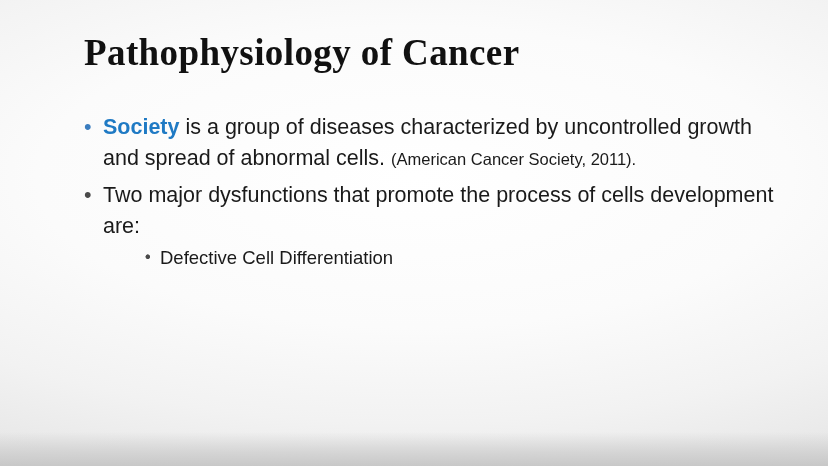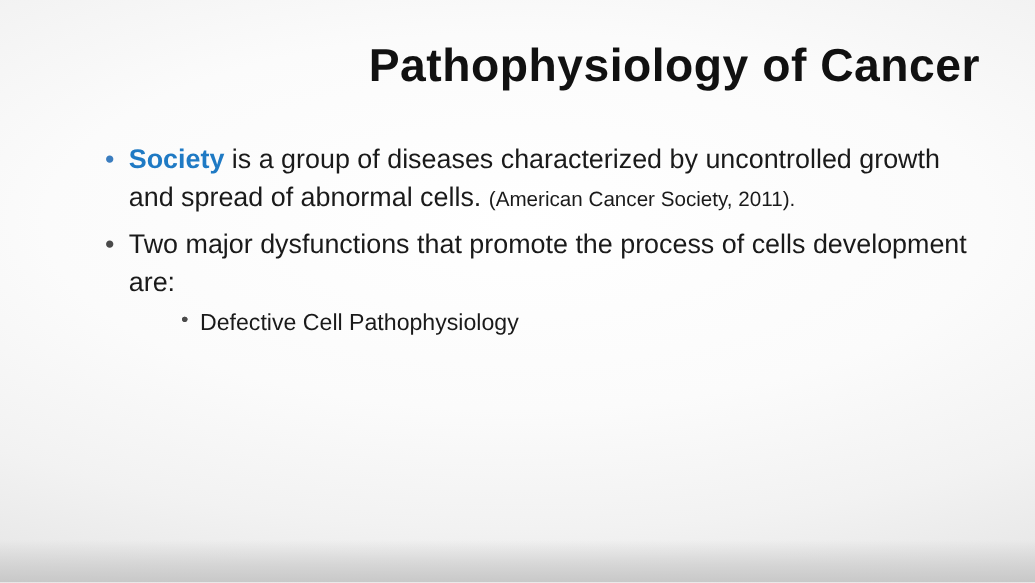--- a/index.html
+++ b/index.html
@@ -19,27 +19,26 @@
     box-sizing: border-box;
     background:
       radial-gradient(ellipse 120% 85% at 50% 38%, #ffffff 0%, #fbfbfb 38%, #f2f2f2 62%, #e6e6e6 82%, #d8d8d8 100%);
     overflow: hidden;
   }
   .slide-title {
     position: absolute;
     left: 84px;
     top: 32px;
     width: 700px;
-    font-family: Liberation Sans, sans-serif;
+    font-family: Liberation Serif, serif;
     font-size: 37px;
     font-weight: bold;
     color: #111111;
     letter-spacing: 0.4px;
     line-height: 1.15;
-    text-align: right;
   }
   .body-block {
     position: absolute;
     left: 80px;
     top: 112px;
     width: 712px;
   }
   ul.level1 {
     list-style: none;
     margin: 0;
@@ -120,21 +119,21 @@
       <li class="plain">
         <span class="bullet">•</span>
         <span>Two major dysfunctions that promote the process of cells development are:</span>
 
         <ul class="level2">
           <li>
             <span class="bullet2">•</span>
           </li>
           <li>
             <span class="bullet2">•</span>
-            <span>Defective Cell Pathophysiology</span>
+            <span>Defective Cell Differentiation</span>
           </li>
         </ul>
       </li>
 
     </ul>
   </div>
 
   <div class="bottom-edge"></div>
 </div>
 

